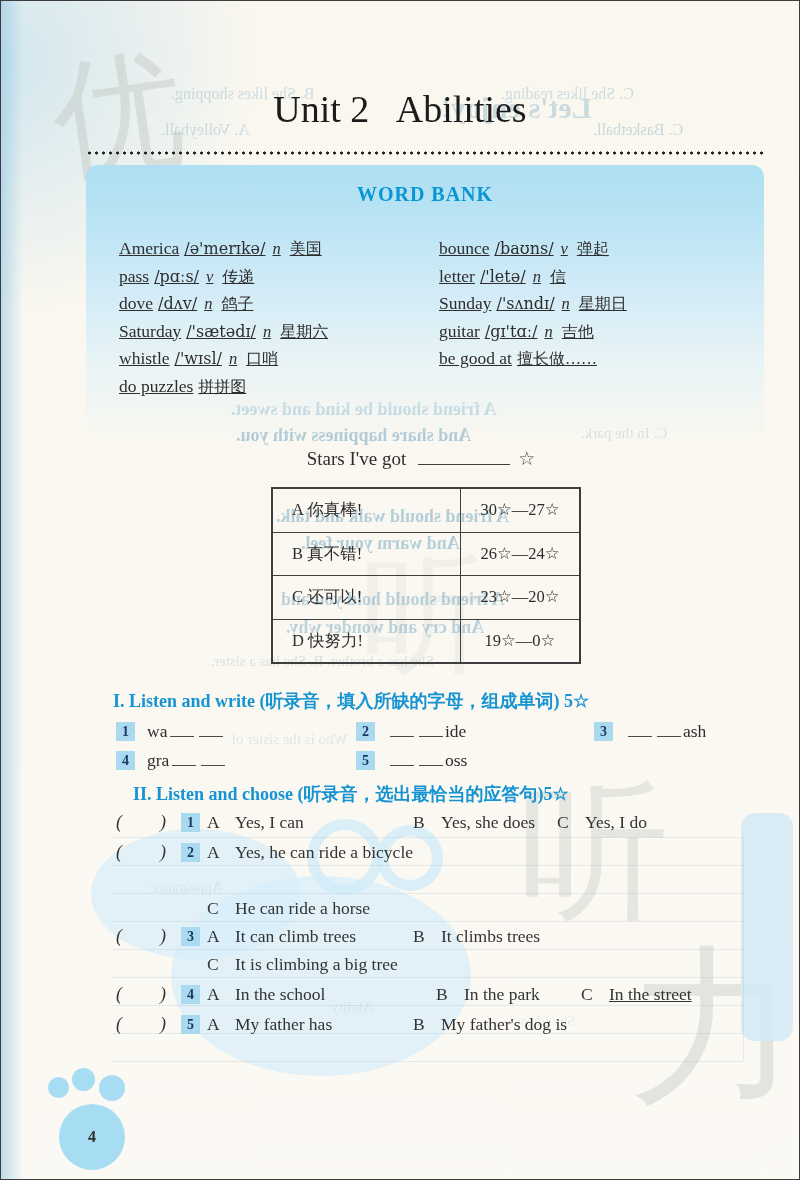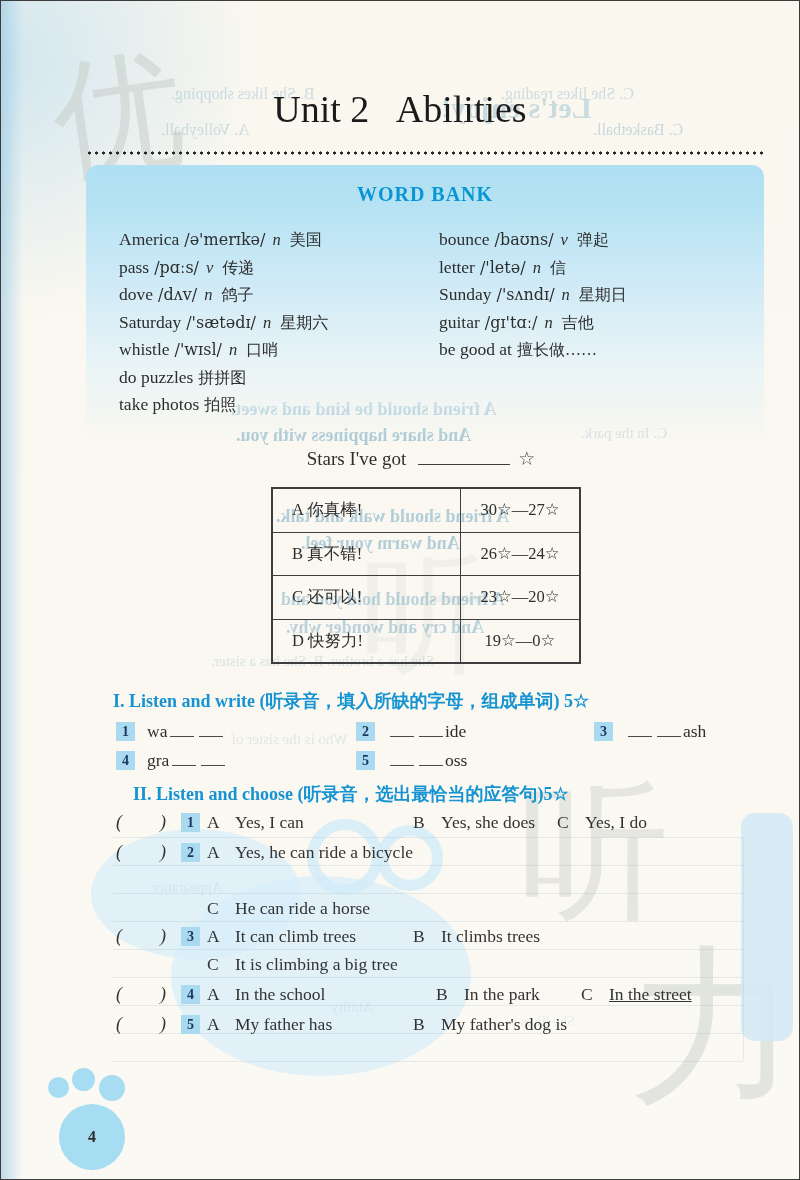--- a/index.html
+++ b/index.html
@@ -32,21 +32,21 @@
     font-size:38px;color:#1b1b1b;white-space:pre;}
   .dotted{position:absolute;left:85px;top:150px;width:678px;height:4px;
     background-image:radial-gradient(circle,#262626 1.4px,transparent 1.7px);
     background-size:7px 4px;background-repeat:repeat-x;}
 
   .wordbank{position:absolute;left:85px;top:164px;width:678px;height:278px;
     border-radius:12px 12px 0 0;
     background:linear-gradient(180deg,#aedff2 0%,#b7e3f3 16%,#cfeaf7 42%,#e9f4f6 72%,rgba(250,247,238,0) 100%);}
   .wb-title{text-align:center;padding-top:18px;font-weight:bold;font-size:20px;
     letter-spacing:1px;color:#0a96d5;}
-  .wb-col{position:absolute;top:61px;}
+  .wb-col{position:absolute;top:70px;text-decoration:underline;}
   .wb-col.left{left:33px;}
   .wb-col.right{left:353px;}
   .wb-row{height:27.5px;line-height:27.5px;font-size:17.5px;white-space:nowrap;}
   .wb-row .w{margin-right:5px;}
   .wb-row .ph{margin-right:7px;font-family:"DejaVu Serif",serif;font-size:16px;}
   .wb-row .pos{font-style:italic;margin-right:9px;font-size:16.5px;}
   .wb-row .cn{font-size:16px;}
 
   .stars-line{position:absolute;left:250px;top:446px;width:340px;font-size:19px;text-align:center;white-space:nowrap;}
   .stars-blank{display:inline-block;width:92px;border-bottom:1.5px solid #3e3e3e;height:15px;margin:0 8px 0 12px;}
@@ -132,21 +132,20 @@
 
   <div class="wordbank">
     <div class="wb-title">WORD BANK</div>
     <div class="wb-col left">
       <div class="wb-row"><span class="w">America</span><span class="ph">/ə'merɪkə/</span><span class="pos">n</span><span class="cn">美国</span></div>
       <div class="wb-row"><span class="w">pass</span><span class="ph">/pɑːs/</span><span class="pos">v</span><span class="cn">传递</span></div>
       <div class="wb-row"><span class="w">dove</span><span class="ph">/dʌv/</span><span class="pos">n</span><span class="cn">鸽子</span></div>
       <div class="wb-row"><span class="w">Saturday</span><span class="ph">/'sætədɪ/</span><span class="pos">n</span><span class="cn">星期六</span></div>
       <div class="wb-row"><span class="w">whistle</span><span class="ph">/'wɪsl/</span><span class="pos">n</span><span class="cn">口哨</span></div>
       <div class="wb-row"><span class="w">do puzzles</span><span class="cn">拼拼图</span></div>
-      <div class="wb-row"><span class="w">take photos</span><span class="cn">拍照</span></div>
     </div>
     <div class="wb-col right">
       <div class="wb-row"><span class="w">bounce</span><span class="ph">/baʊns/</span><span class="pos">v</span><span class="cn">弹起</span></div>
       <div class="wb-row"><span class="w">letter</span><span class="ph">/'letə/</span><span class="pos">n</span><span class="cn">信</span></div>
       <div class="wb-row"><span class="w">Sunday</span><span class="ph">/'sʌndɪ/</span><span class="pos">n</span><span class="cn">星期日</span></div>
       <div class="wb-row"><span class="w">guitar</span><span class="ph">/gɪ'tɑː/</span><span class="pos">n</span><span class="cn">吉他</span></div>
       <div class="wb-row"><span class="w">be good at</span><span class="cn">擅长做……</span></div>
     </div>
   </div>
 

